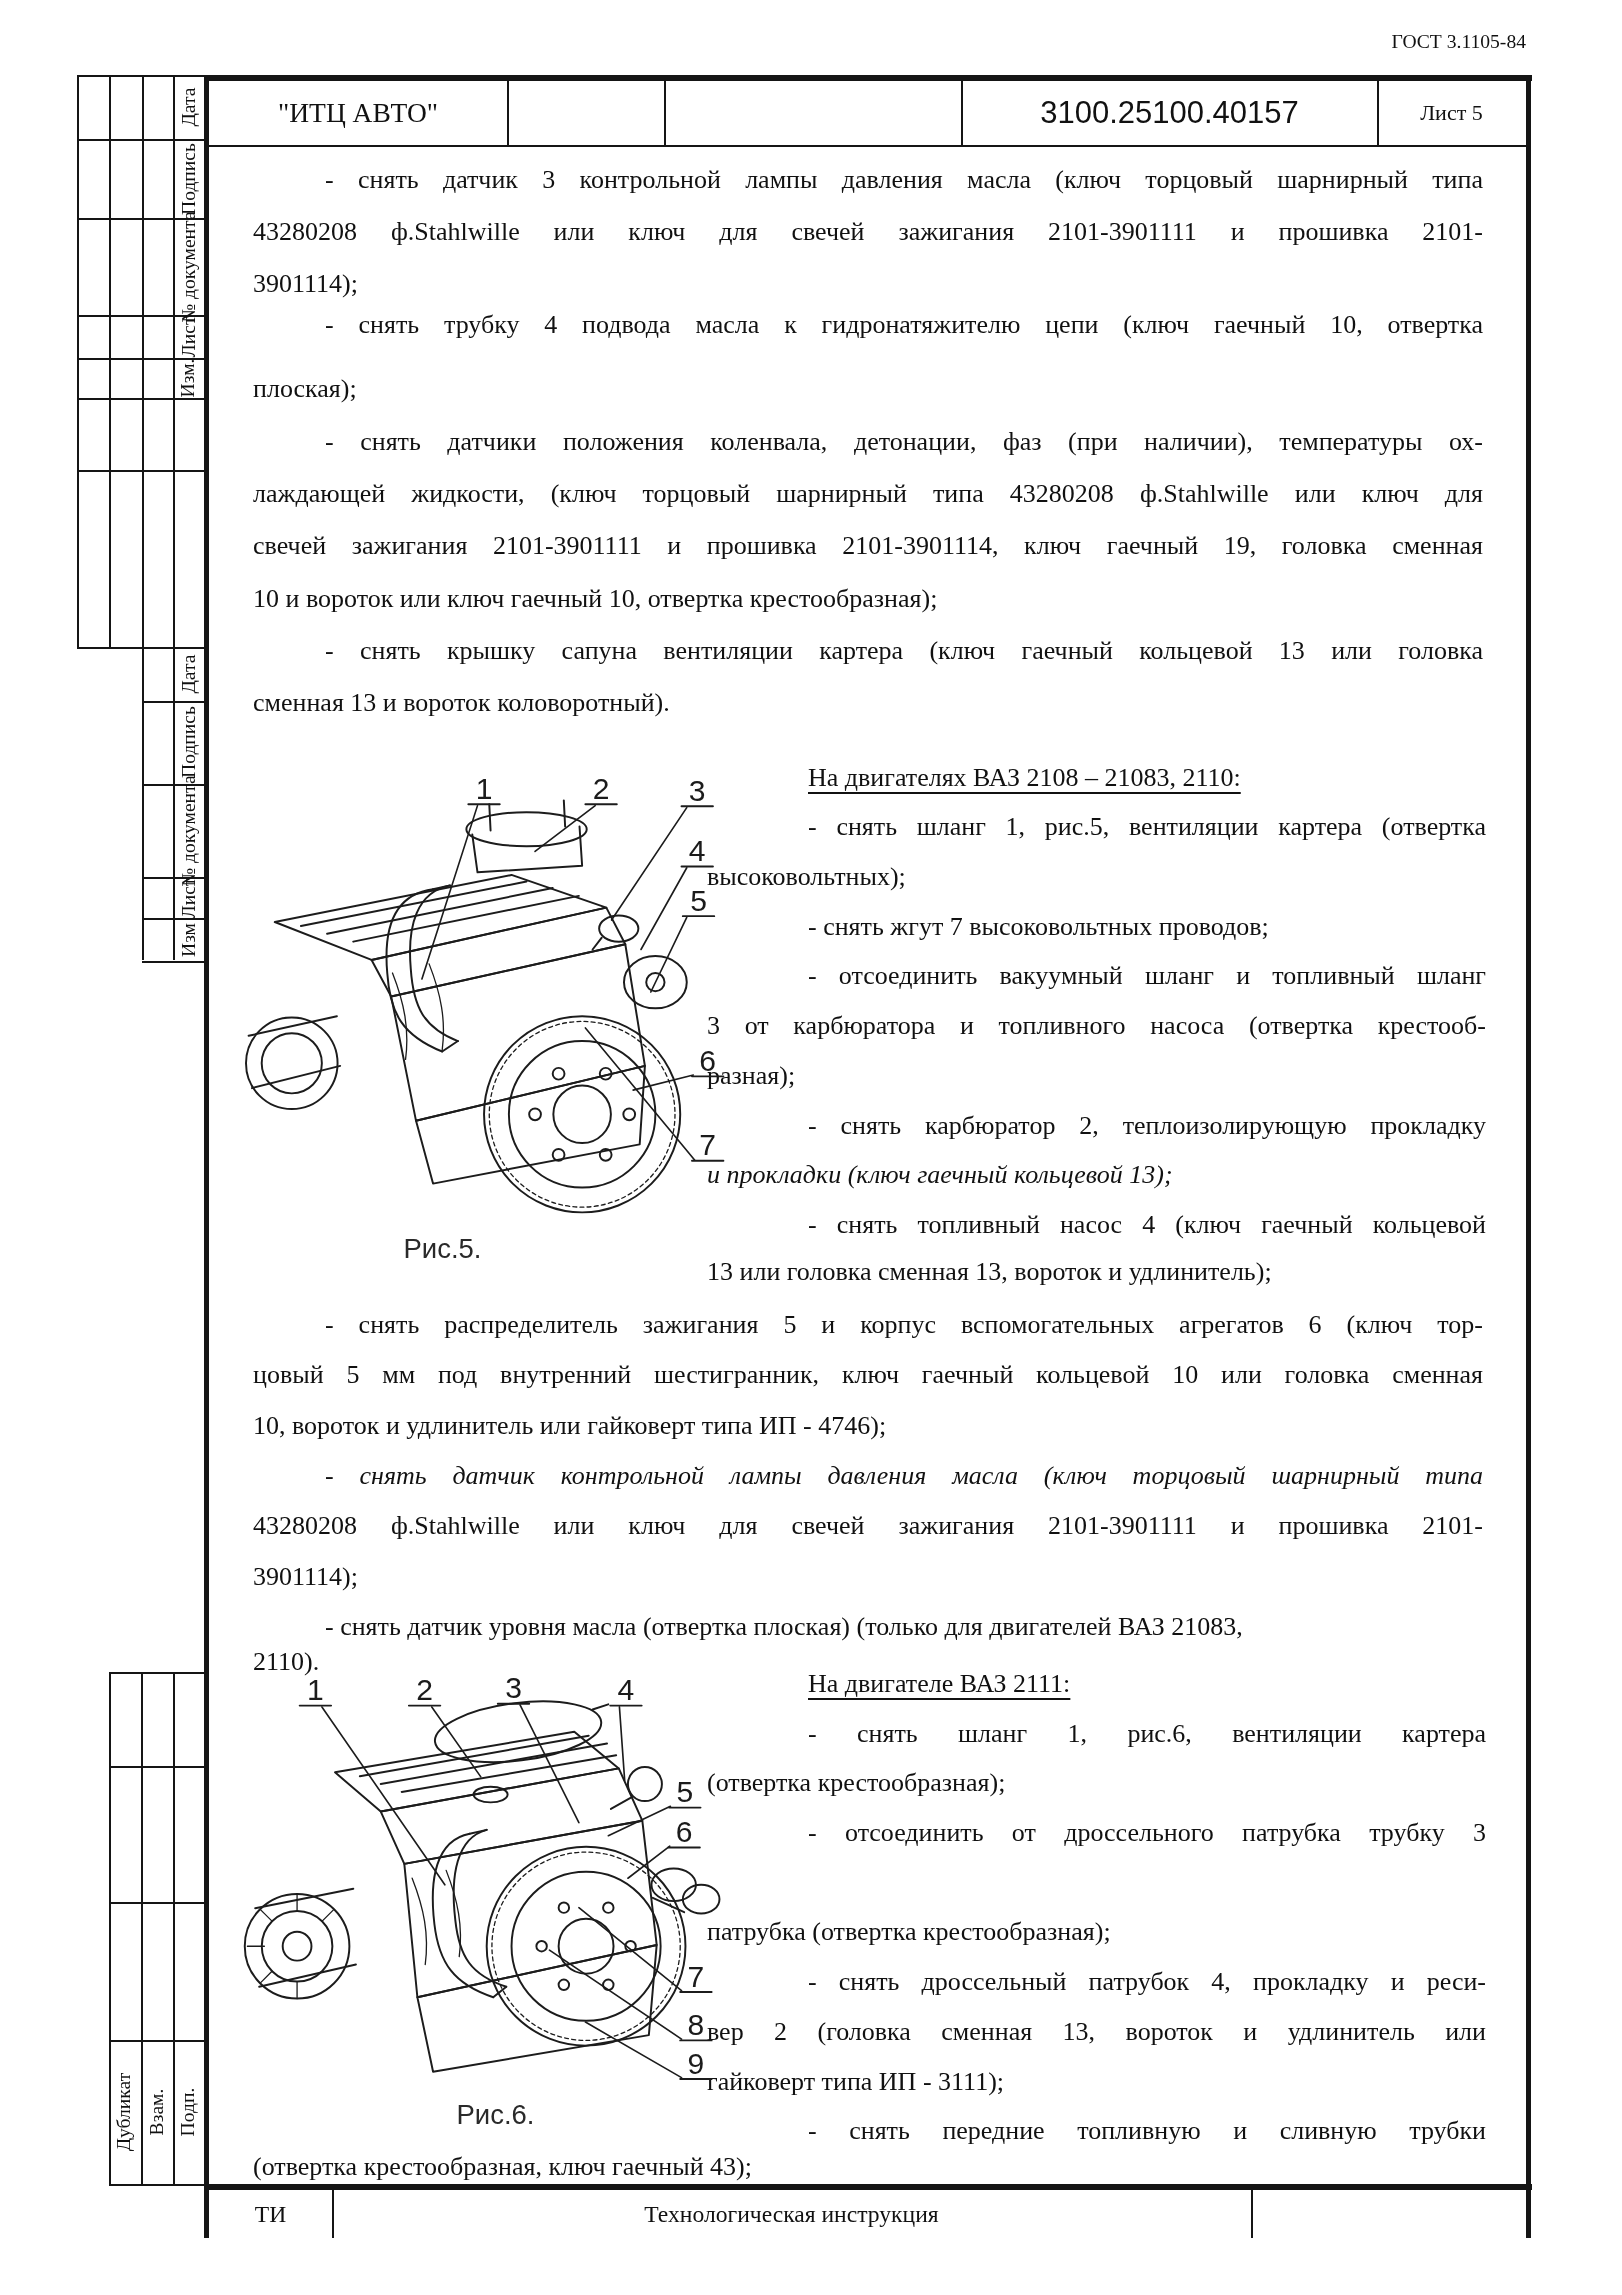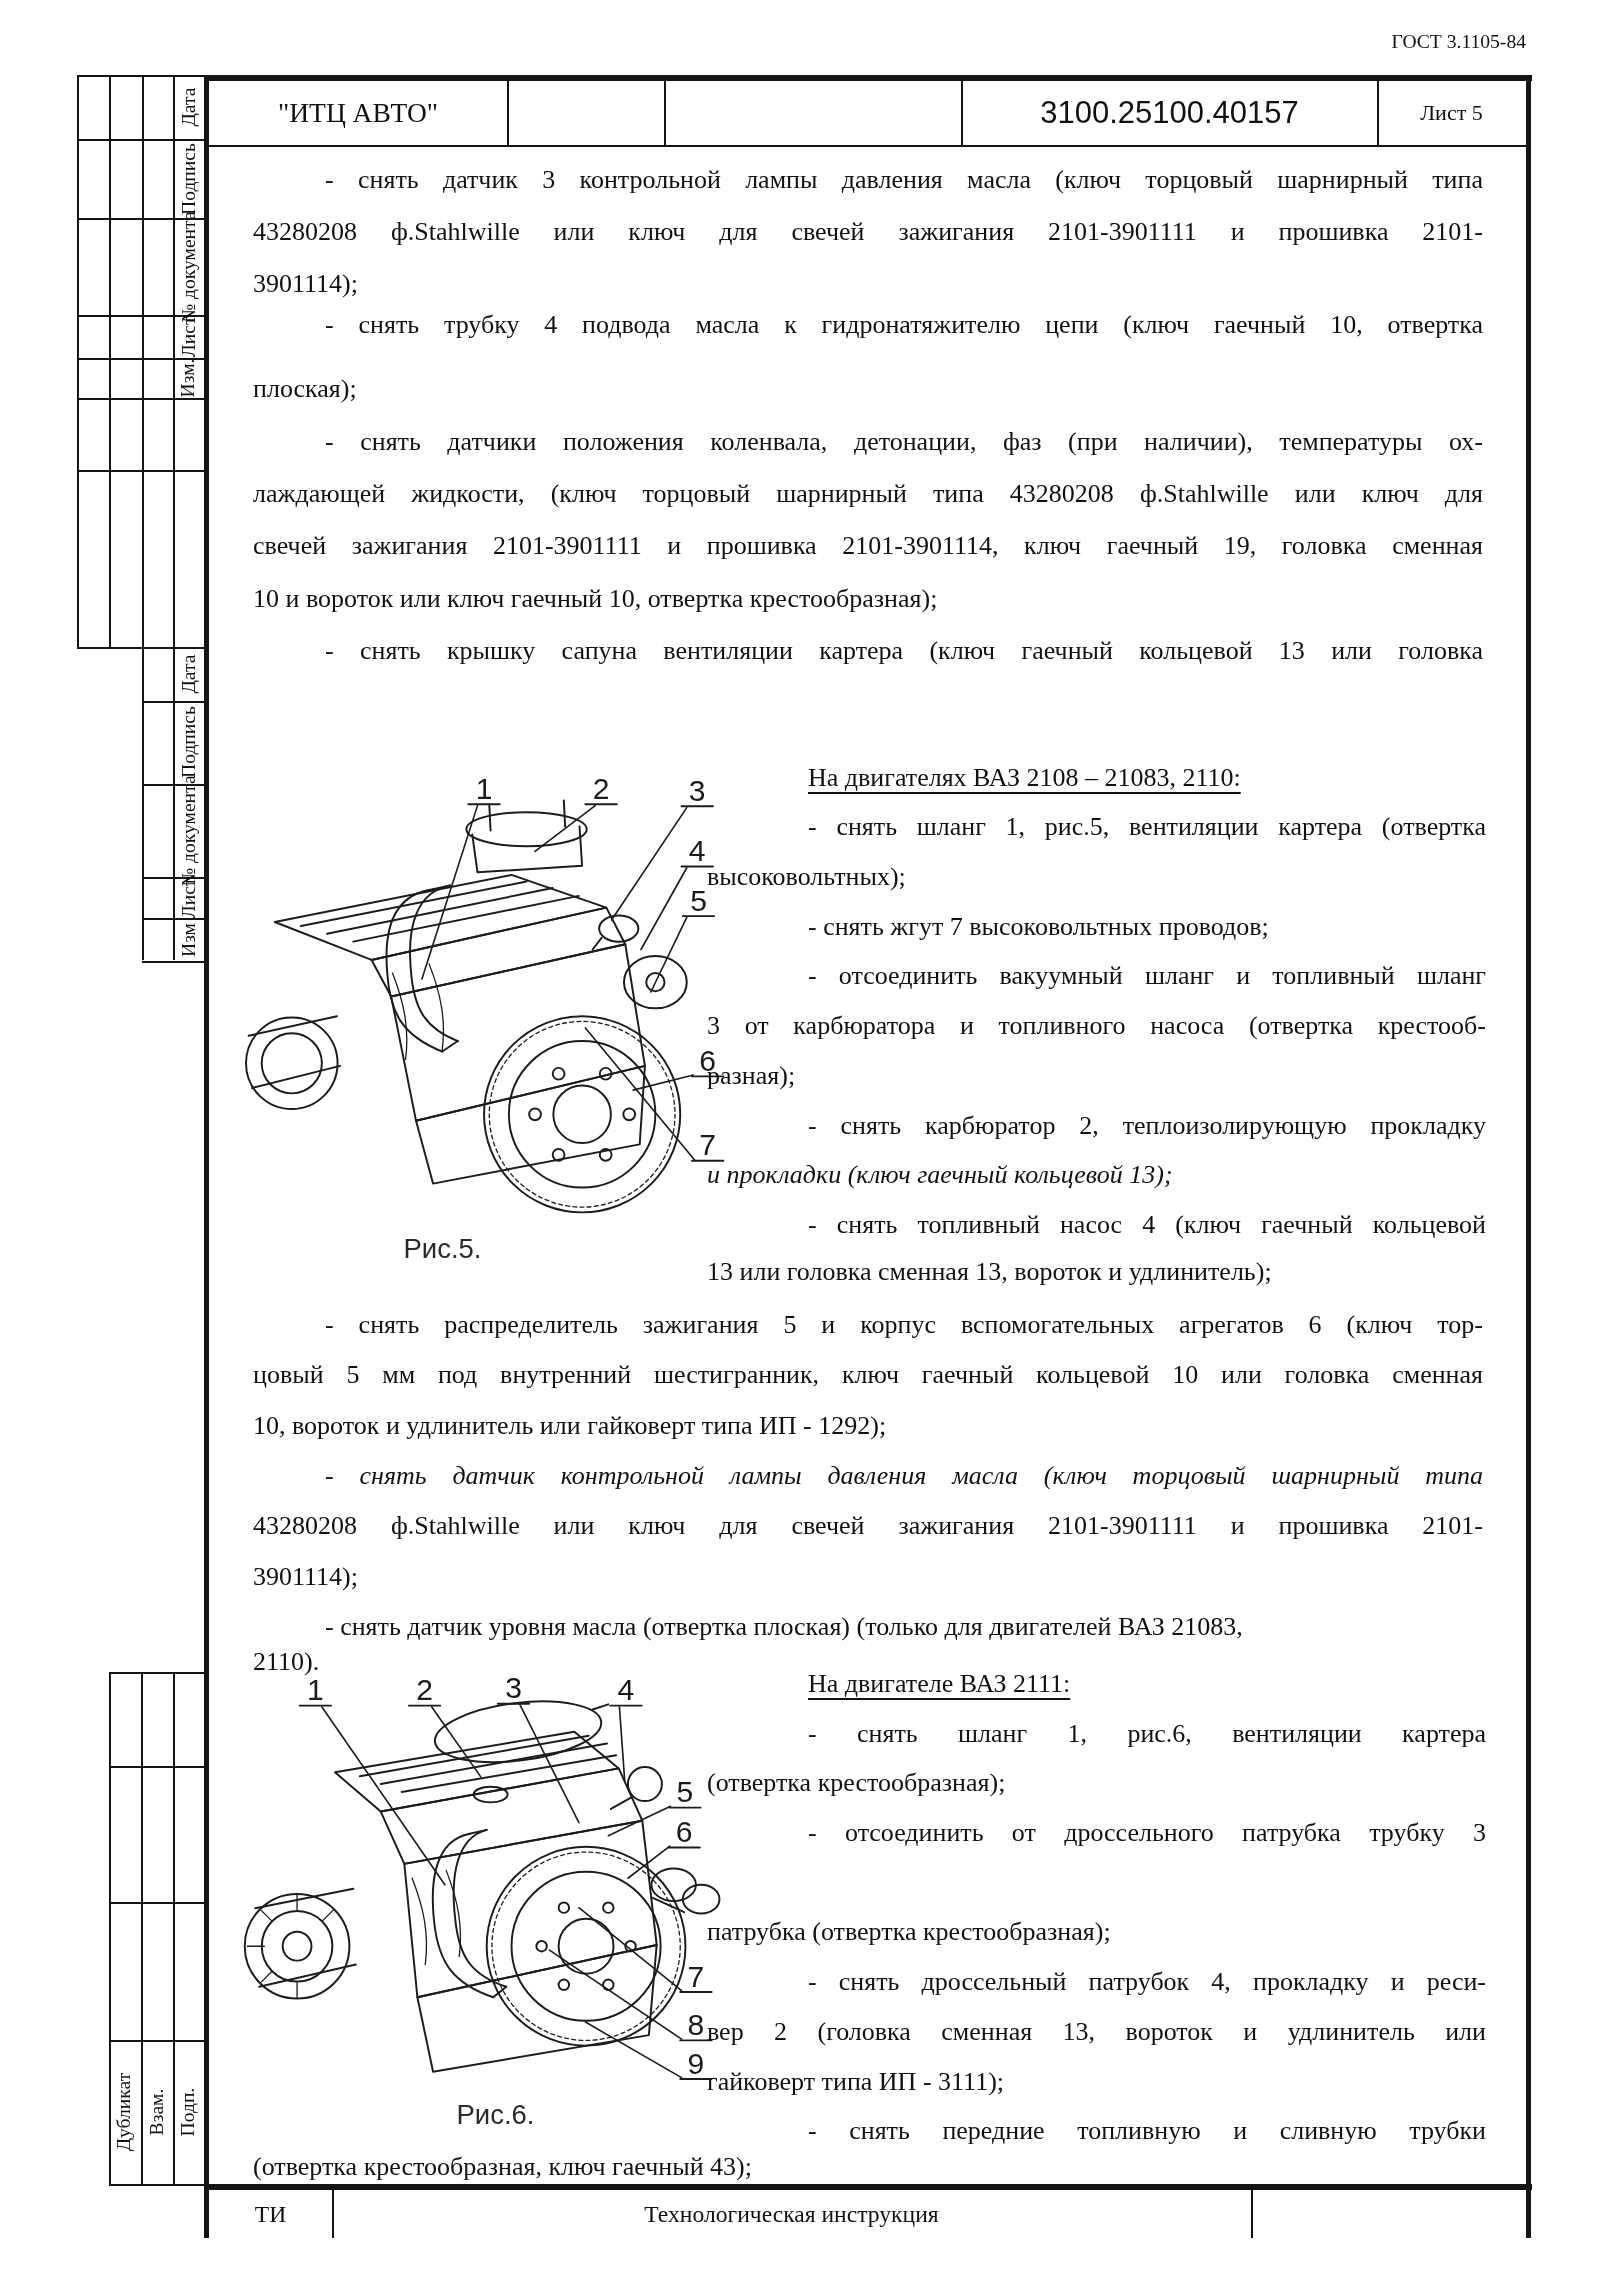--- a/index.html
+++ b/index.html
@@ -123,20 +123,21 @@
   <div class="ln full ind" style="top:154px;">- снять датчик 3 контрольной лампы давления масла (ключ торцовый шарнирный типа</div>
   <div class="ln full" style="top:206px;">43280208 ф.Stahlwille или ключ для свечей зажигания 2101-3901111 и прошивка 2101-</div>
   <div class="ln full last" style="top:258px;">3901114);</div>
   <div class="ln full ind" style="top:299px;">- снять трубку 4 подвода масла к гидронатяжителю цепи (ключ гаечный 10, отвертка</div>
   <div class="ln full last" style="top:363px;">плоская);</div>
   <div class="ln full ind" style="top:416px;">- снять датчики положения коленвала, детонации, фаз (при наличии), температуры ох-</div>
   <div class="ln full" style="top:468px;">лаждающей жидкости, (ключ торцовый шарнирный типа 43280208 ф.Stahlwille или ключ для</div>
   <div class="ln full" style="top:520px;">свечей зажигания 2101-3901111 и прошивка 2101-3901114, ключ гаечный 19, головка сменная</div>
   <div class="ln full last" style="top:573px;">10 и вороток или ключ гаечный 10, отвертка крестообразная);</div>
   <div class="ln full ind" style="top:625px;">- снять крышку сапуна вентиляции картера (ключ гаечный кольцевой 13 или головка</div>
+  <div class="ln full last" style="top:677px;">сменная 13 и вороток коловоротный).</div>
 
   <div class="headln rcol rind" style="top:753px;"><span>На двигателях ВАЗ 2108 – 21083, 2110:</span></div>
   <div class="ln rcol rind" style="top:802px;">- снять шланг 1, рис.5, вентиляции картера (отвертка</div>
   <div class="ln rcol last" style="top:852px;">высоковольтных);</div>
   <div class="ln rcol rind last" style="top:902px;">- снять жгут 7 высоковольтных проводов;</div>
   <div class="ln rcol rind" style="top:951px;">- отсоединить вакуумный шланг и топливный шланг</div>
   <div class="ln rcol" style="top:1001px;">3 от карбюратора и топливного насоса (отвертка крестооб-</div>
   <div class="ln rcol last" style="top:1051px;">разная);</div>
   <div class="ln rcol rind" style="top:1101px;">- снять карбюратор 2, теплоизолирующую прокладку</div>
   <div class="ln rcol last" style="top:1150px;font-style:italic;">и прокладки (ключ гаечный кольцевой 13);</div>
@@ -202,21 +203,21 @@
     <text class="co" x="716" y="73" text-anchor="middle">3</text>
     <text class="co" x="716" y="165" text-anchor="middle">4</text>
     <text class="co" x="718" y="241" text-anchor="middle">5</text>
     <text class="co" x="732" y="486" text-anchor="middle">6</text>
     <text class="co" x="732" y="615" text-anchor="middle">7</text>
   </svg>
   <div class="caption" style="left:364px;top:1233px;">Рис.5.</div>
 
   <div class="ln full ind" style="top:1299px;">- снять распределитель зажигания 5 и корпус вспомогательных агрегатов 6 (ключ тор-</div>
   <div class="ln full" style="top:1349px;">цовый 5 мм под внутренний шестигранник, ключ гаечный кольцевой 10 или головка сменная</div>
-  <div class="ln full last" style="top:1400px;">10, вороток и удлинитель или гайковерт типа ИП - 1292);</div>
+  <div class="ln full last" style="top:1400px;">10, вороток и удлинитель или гайковерт типа ИП - 4746);</div>
   <div class="ln full ind" style="top:1450px;font-style:italic;">- снять датчик контрольной лампы давления масла (ключ торцовый шарнирный типа</div>
   <div class="ln full" style="top:1500px;">43280208 ф.Stahlwille или ключ для свечей зажигания 2101-3901111 и прошивка 2101-</div>
   <div class="ln full last" style="top:1551px;">3901114);</div>
   <div class="ln full ind last" style="top:1601px;">- снять датчик уровня масла (отвертка плоская) (только для двигателей ВАЗ 21083,</div>
   <div class="ln full last" style="top:1636px;">2110).</div>
 
   <div class="headln rcol rind" style="top:1659px;"><span>На двигателе ВАЗ 2111:</span></div>
   <div class="ln rcol rind" style="top:1709px;">- снять шланг 1, рис.6, вентиляции картера</div>
   <div class="ln rcol last" style="top:1758px;">(отвертка крестообразная);</div>
   <div class="ln rcol rind" style="top:1808px;">- отсоединить от дроссельного патрубка трубку 3</div>

